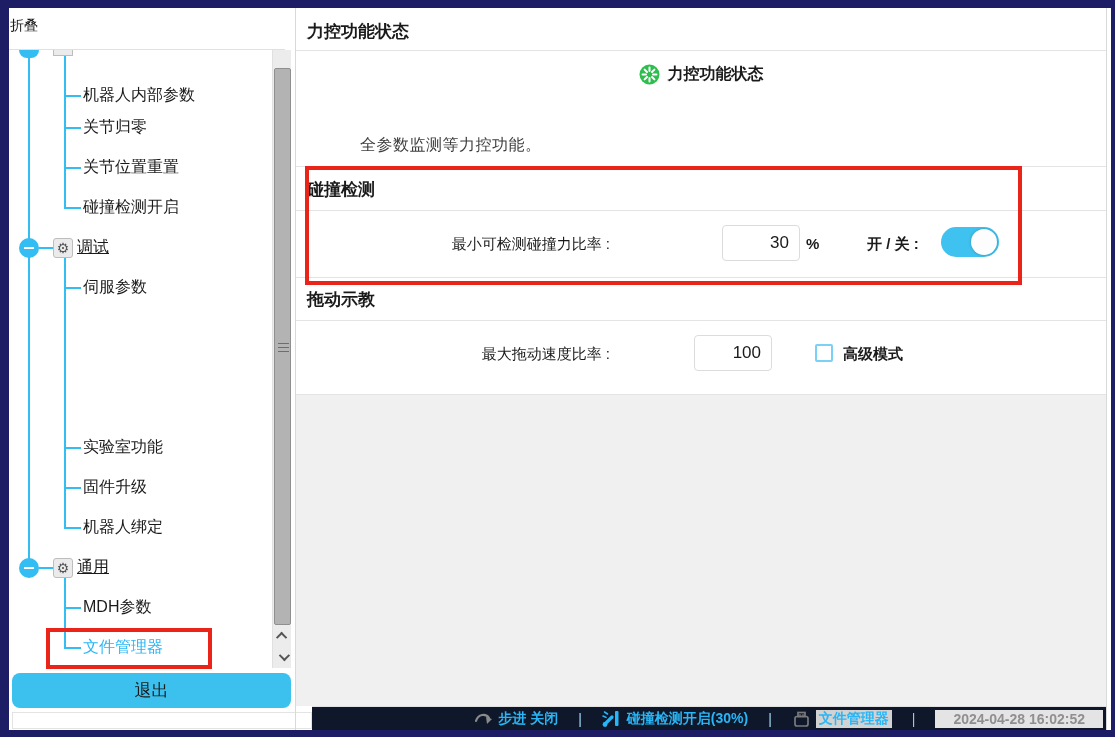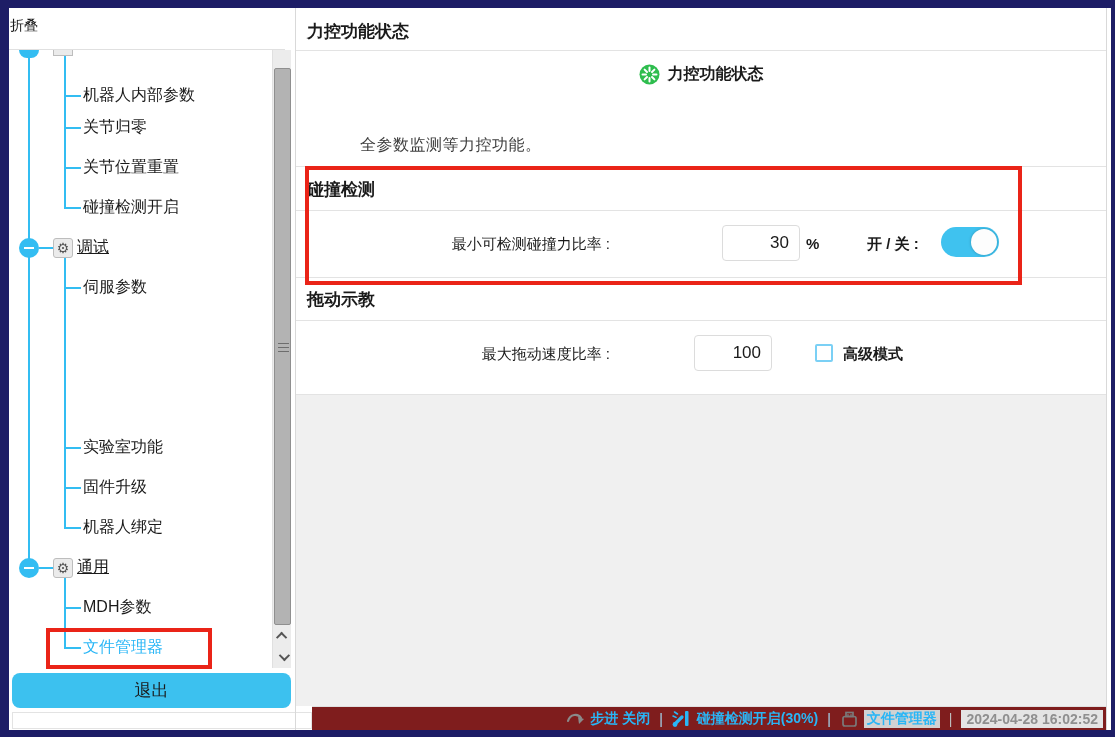--- a/index.html
+++ b/index.html
@@ -61,27 +61,27 @@
                font-size:17px; text-align:right; padding-right:10px; font-family:inherit; color:#1a1a1a; background:#fff; }
   .unit { position:absolute; font-size:15px; font-weight:bold; }
   #toggle { left:932px; top:219px; width:58px; height:30px; border-radius:15px; background:#3fc2ef; cursor:pointer; }
   #toggle .knob { position:absolute; right:2px; top:2px; width:26px; height:26px; border-radius:50%;
                   background:#fdfdfd; box-shadow:0 0 3px rgba(0,0,0,0.25); }
   #advanced-checkbox { left:806px; top:336px; width:18px; height:18px; border:2px solid #7bd0f5;
                        border-radius:2px; background:#fff; cursor:pointer; }
   #gray-area { left:287px; top:387px; width:810px; height:311px; background:#f0f0f0; }
 
   
-  #statusbar { left:303px; top:698px; width:794px; height:24px; background:#7f1d1d; border-top:1px solid #e0e0e0;
-               display:flex; align-items:center; justify-content:flex-end; gap:9px; padding-right:3px;
+  #statusbar { left:303px; top:698px; width:794px; height:24px; background:#0f172a; border-top:1px solid #e0e0e0;
+               display:flex; align-items:center; justify-content:flex-end; gap:20px; padding-right:3px;
                font-size:14px; font-weight:bold; }
   .sb-group { display:flex; align-items:center; gap:5px; color:#29b6f6; white-space:nowrap; }
   .sb-sep { color:#a5dcf6; font-weight:normal; }
   #sb-file-label { background:#d2d2d2; padding:0 3px; }
-  #sb-timestamp { background:#e4e4e4; color:#8f8f8f; padding:1px 5px; white-space:nowrap; }
+  #sb-timestamp { background:#e4e4e4; color:#8f8f8f; padding:1px 18px; white-space:nowrap; }
 </style>
 </head>
 <body>
 
 <div id="content">
 
   <div class="abs" style="left:0;top:0;width:286px;height:722px;background:#fff;">
 
     <div class="trunk" style="left:19px;top:42px;height:518px;"></div>
     <div class="gvline" style="left:55px;top:42px;height:158px;"></div>

